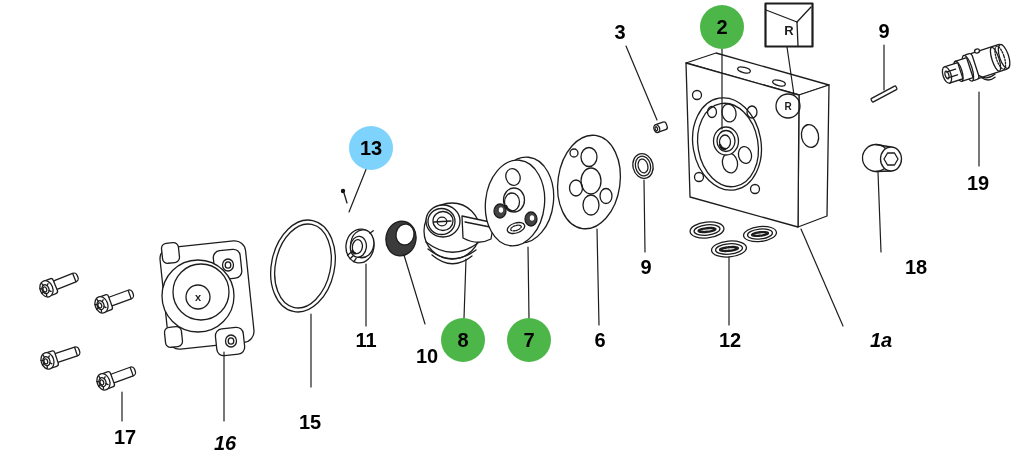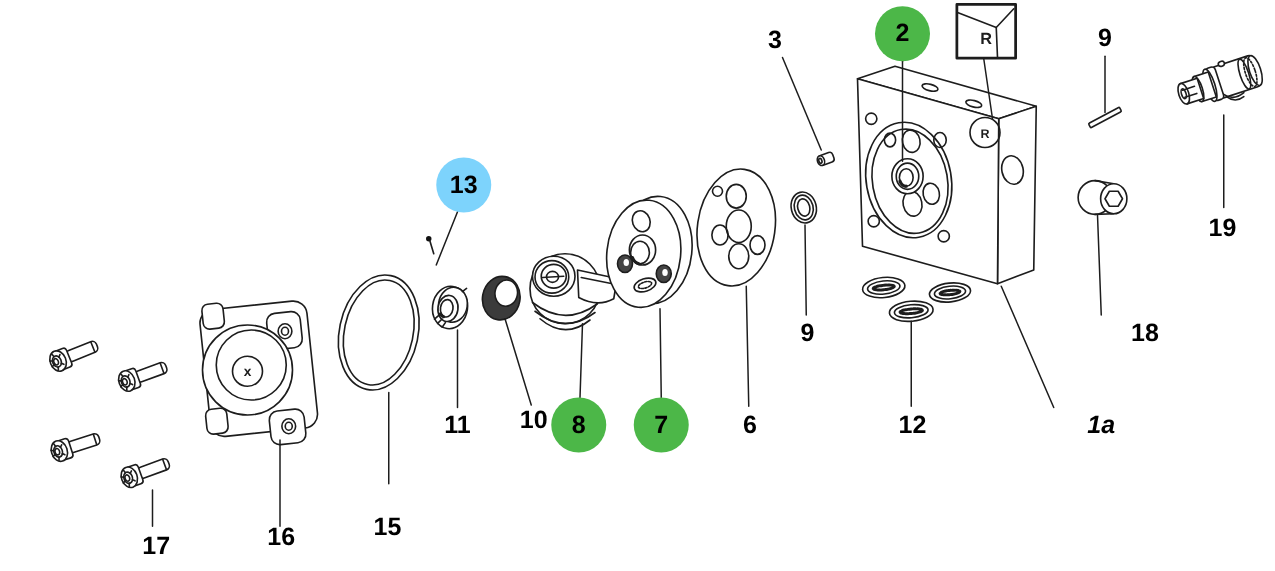--- a/index.html
+++ b/index.html
@@ -244,24 +244,24 @@
       <line x1="367" y1="167" x2="349" y2="212"></line>
       <line x1="722" y1="49" x2="722" y2="129"></line>
       <line x1="626" y1="46" x2="657" y2="120"></line>
       <line x1="884" y1="45" x2="884" y2="90"></line>
       <line x1="979" y1="92" x2="979" y2="166"></line>
       <line x1="787" y1="47" x2="794" y2="95"></line>
     </g>
   </svg>
 
   <div class="label" style="left: 125px; top: 437px;">17</div>
-  <div class="label" style="left: 225px; top: 430px;">16</div>
+  <div class="label" style="left: 225px; top: 443px; font-style: italic;">16</div>
   <div class="label" style="left: 310px; top: 402px; margin-top: 20px;">15</div>
   <div class="label" style="left: 366px; top: 340px;">11</div>
-  <div class="label" style="left: 427px; top: 336px;">10</div>
+  <div class="label" style="left: 427px; top: 356px;">10</div>
   <div class="label highlight" style="left: 463px; top: 340px; background: rgb(76, 183, 72);">8</div>
   <div class="label highlight" style="left: 529px; top: 340px; background: rgb(76, 183, 72);">7</div>
   <div class="label" style="left: 600px; top: 340px;">6</div>
   <div class="label" style="left: 730px; top: 340px;">12</div>
   <div class="label" style="left: 881px; top: 340px; font-style: italic;">1a</div>
   <div class="label" style="left: 646px; top: 267px;">9</div>
   <div class="label" style="left: 916px; top: 267px;">18</div>
   <div class="label highlight" style="left: 371px; top: 148px; background: #7dd3fc;">13</div>
   <div class="label highlight" style="left: 722px; top: 27px; background: rgb(76, 183, 72);">2</div>
   <div class="label" style="left: 620px; top: 32px;">3</div>

